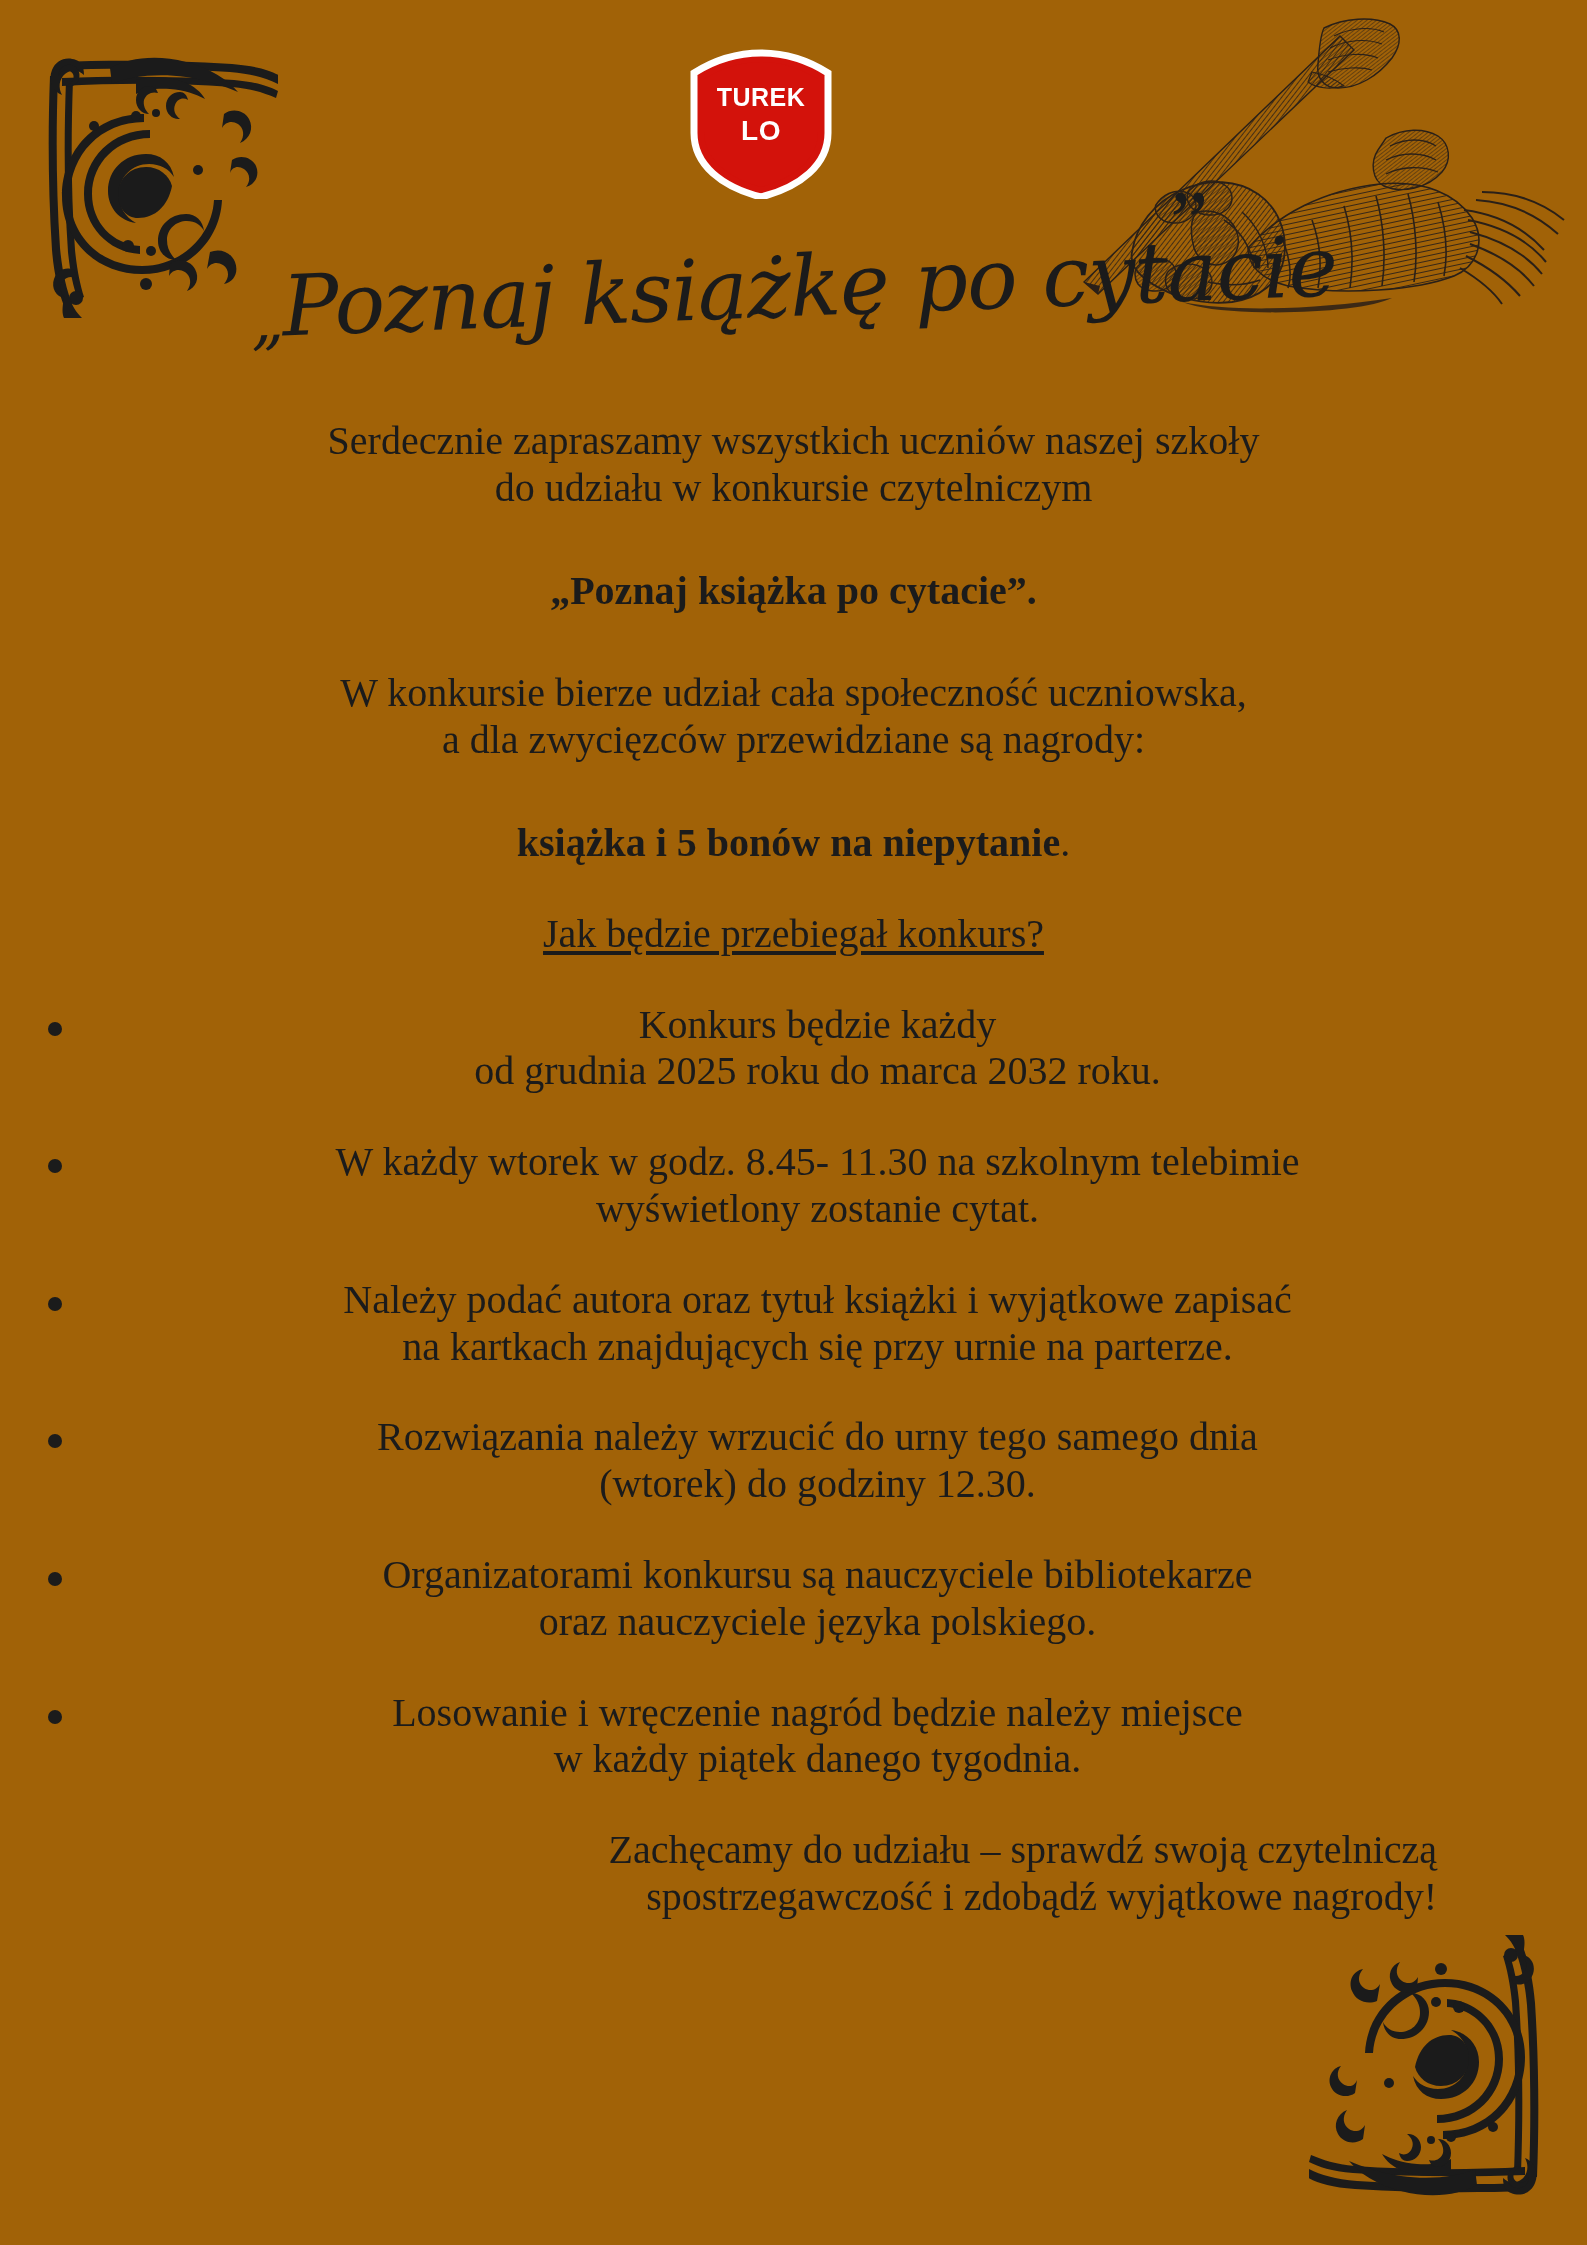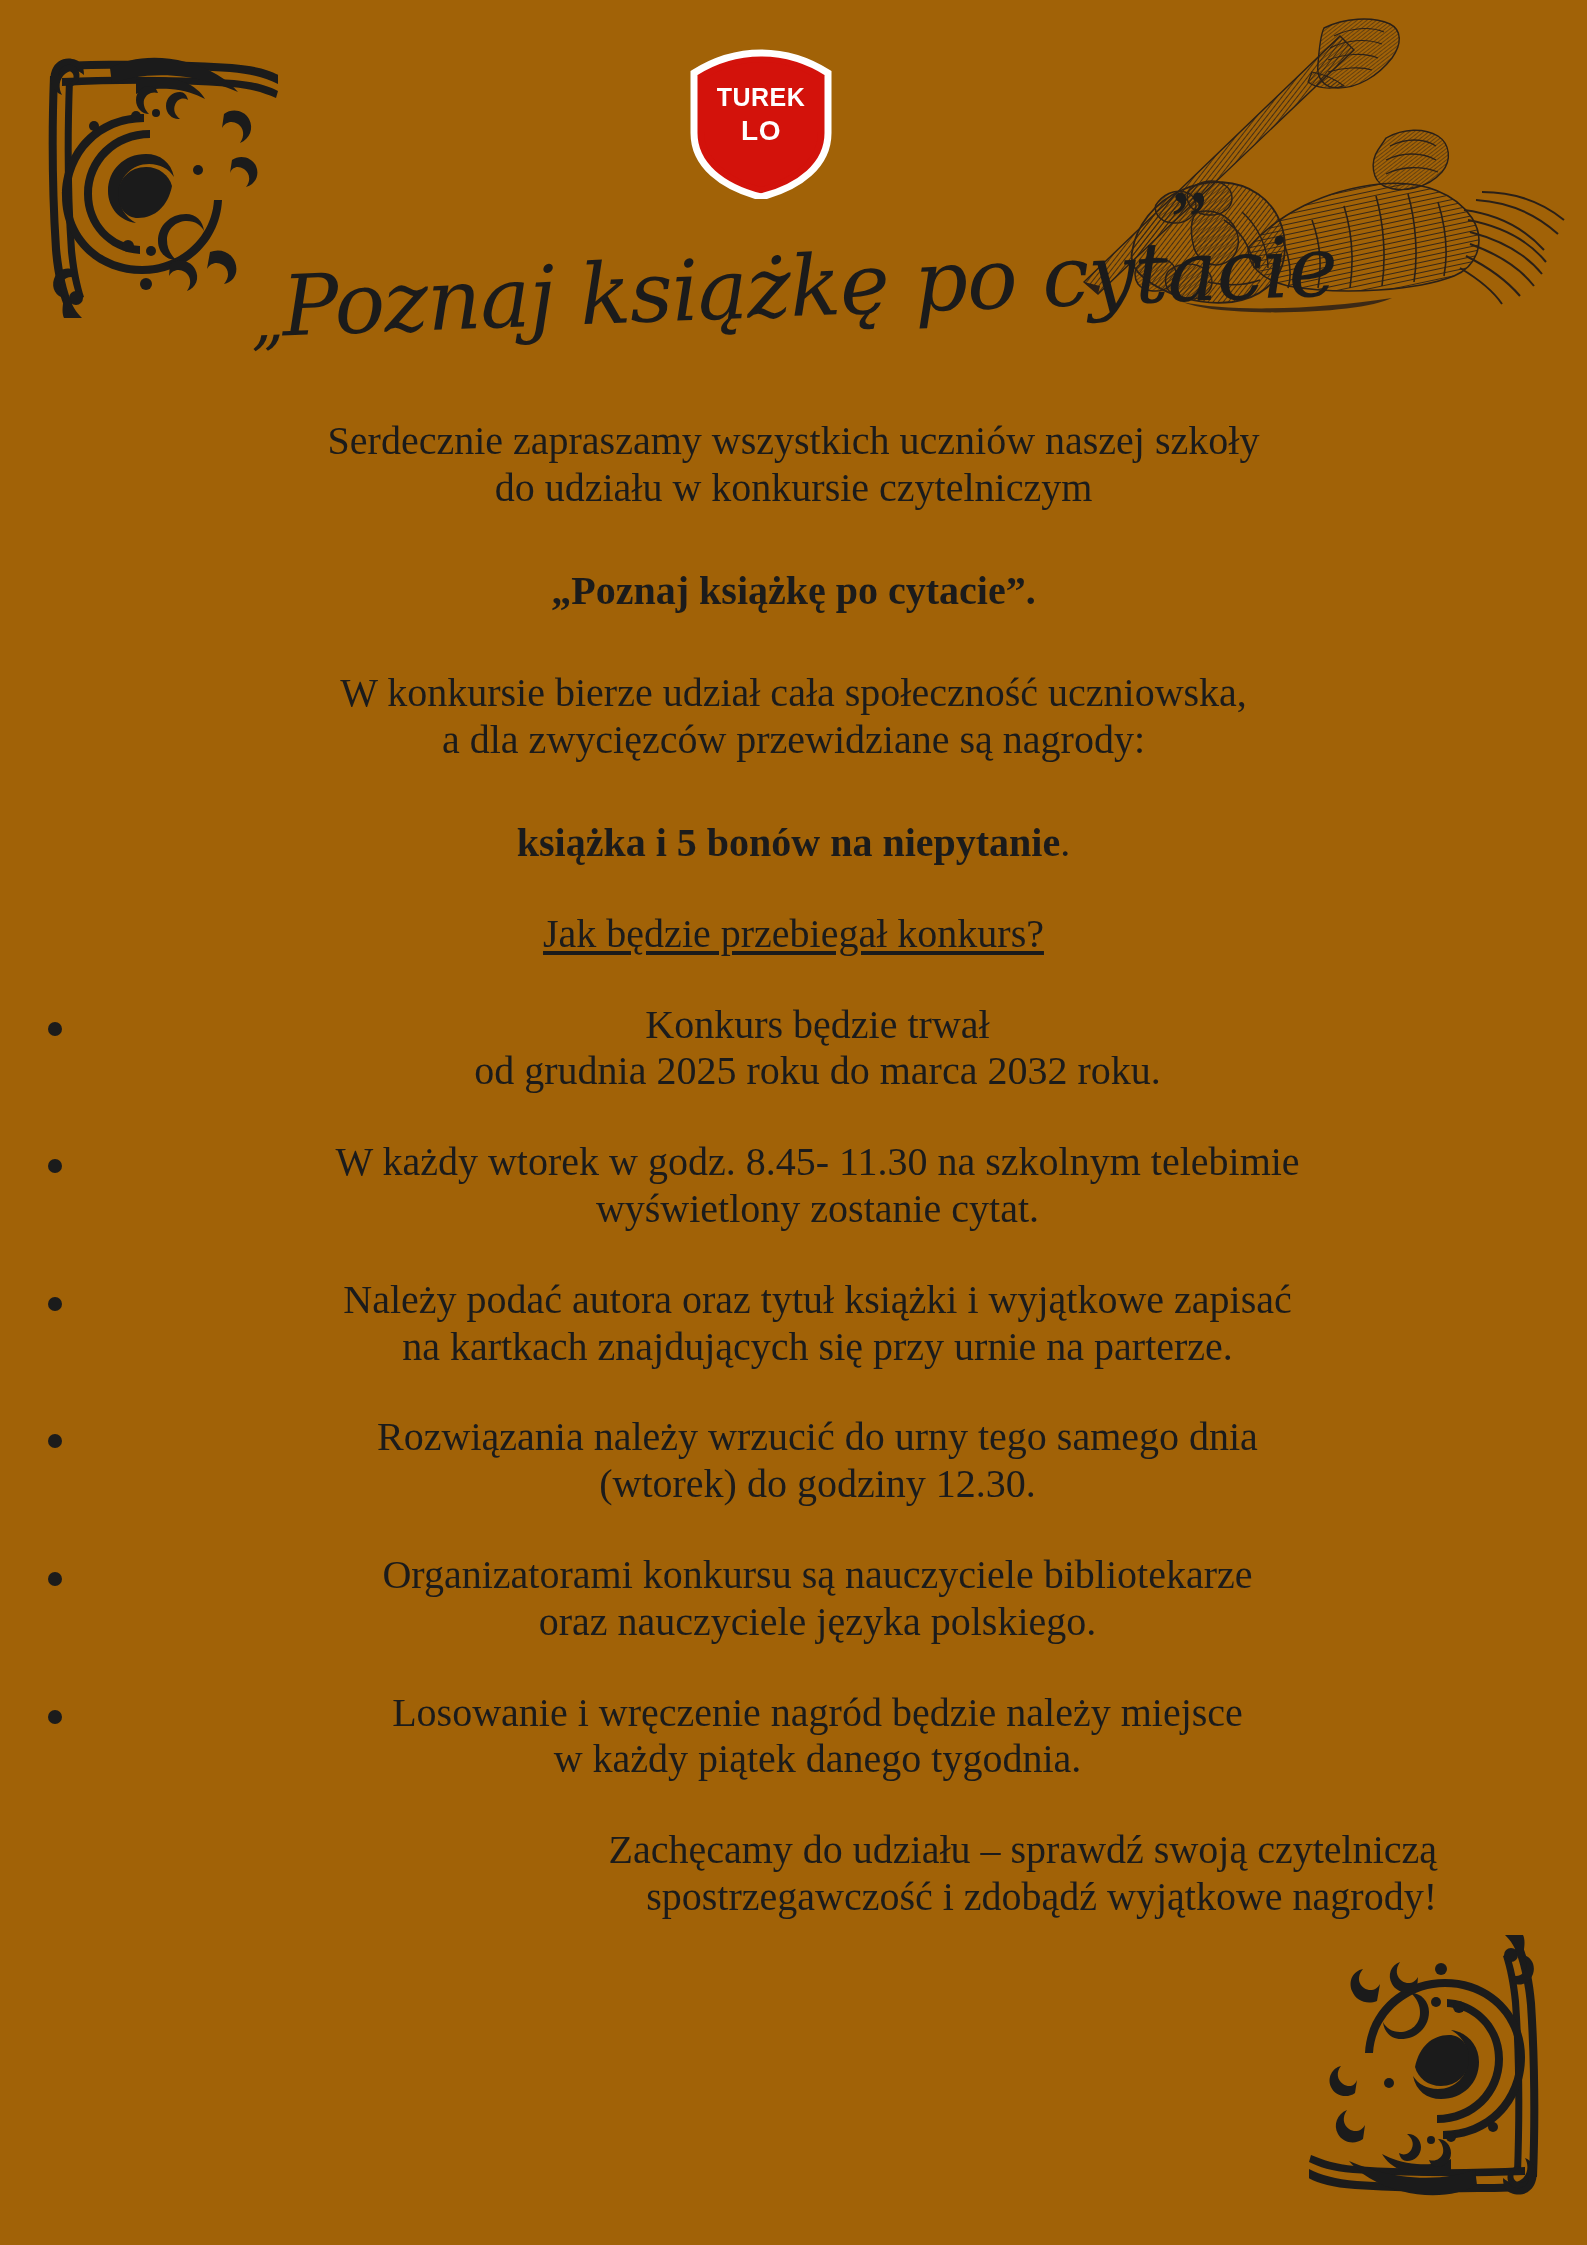--- a/index.html
+++ b/index.html
@@ -299,21 +299,21 @@
 
   <div class="body-wrap">
 
     <div class="para">
       <div>Serdecznie zapraszamy wszystkich uczniów naszej szkoły</div>
       <div>do udziału w konkursie czytelniczym</div>
     </div>
 
     <div class="gap-l"></div>
 
-    <div class="para strong">„Poznaj książkę po cytacie”.</div>
+    <div class="para strong">„Poznaj książka po cytacie”.</div>
 
     <div class="gap-l"></div>
 
     <div class="para">
       <div>W konkursie bierze udział cała społeczność uczniowska,</div>
       <div>a dla zwycięzców przewidziane są nagrody:</div>
     </div>
 
     <div class="gap-l"></div>
 
@@ -321,21 +321,21 @@
 
     <div class="gap-m"></div>
 
     <div class="para underline-head">Jak będzie przebiegał konkurs?</div>
 
     <div class="gap-m"></div>
 
     <ul class="bullets">
       <li>
         <span class="dot"></span>
-        <div>Konkurs będzie trwał</div>
+        <div>Konkurs będzie każdy</div>
         <div>od grudnia 2025 roku do marca 2032 roku.</div>
       </li>
       <li>
         <span class="dot"></span>
         <div>W każdy wtorek w godz. 8.45- 11.30 na szkolnym telebimie</div>
         <div>wyświetlony zostanie cytat.</div>
       </li>
       <li>
         <span class="dot"></span>
         <div>Należy podać autora oraz tytuł książki i wyjątkowe  zapisać</div>

